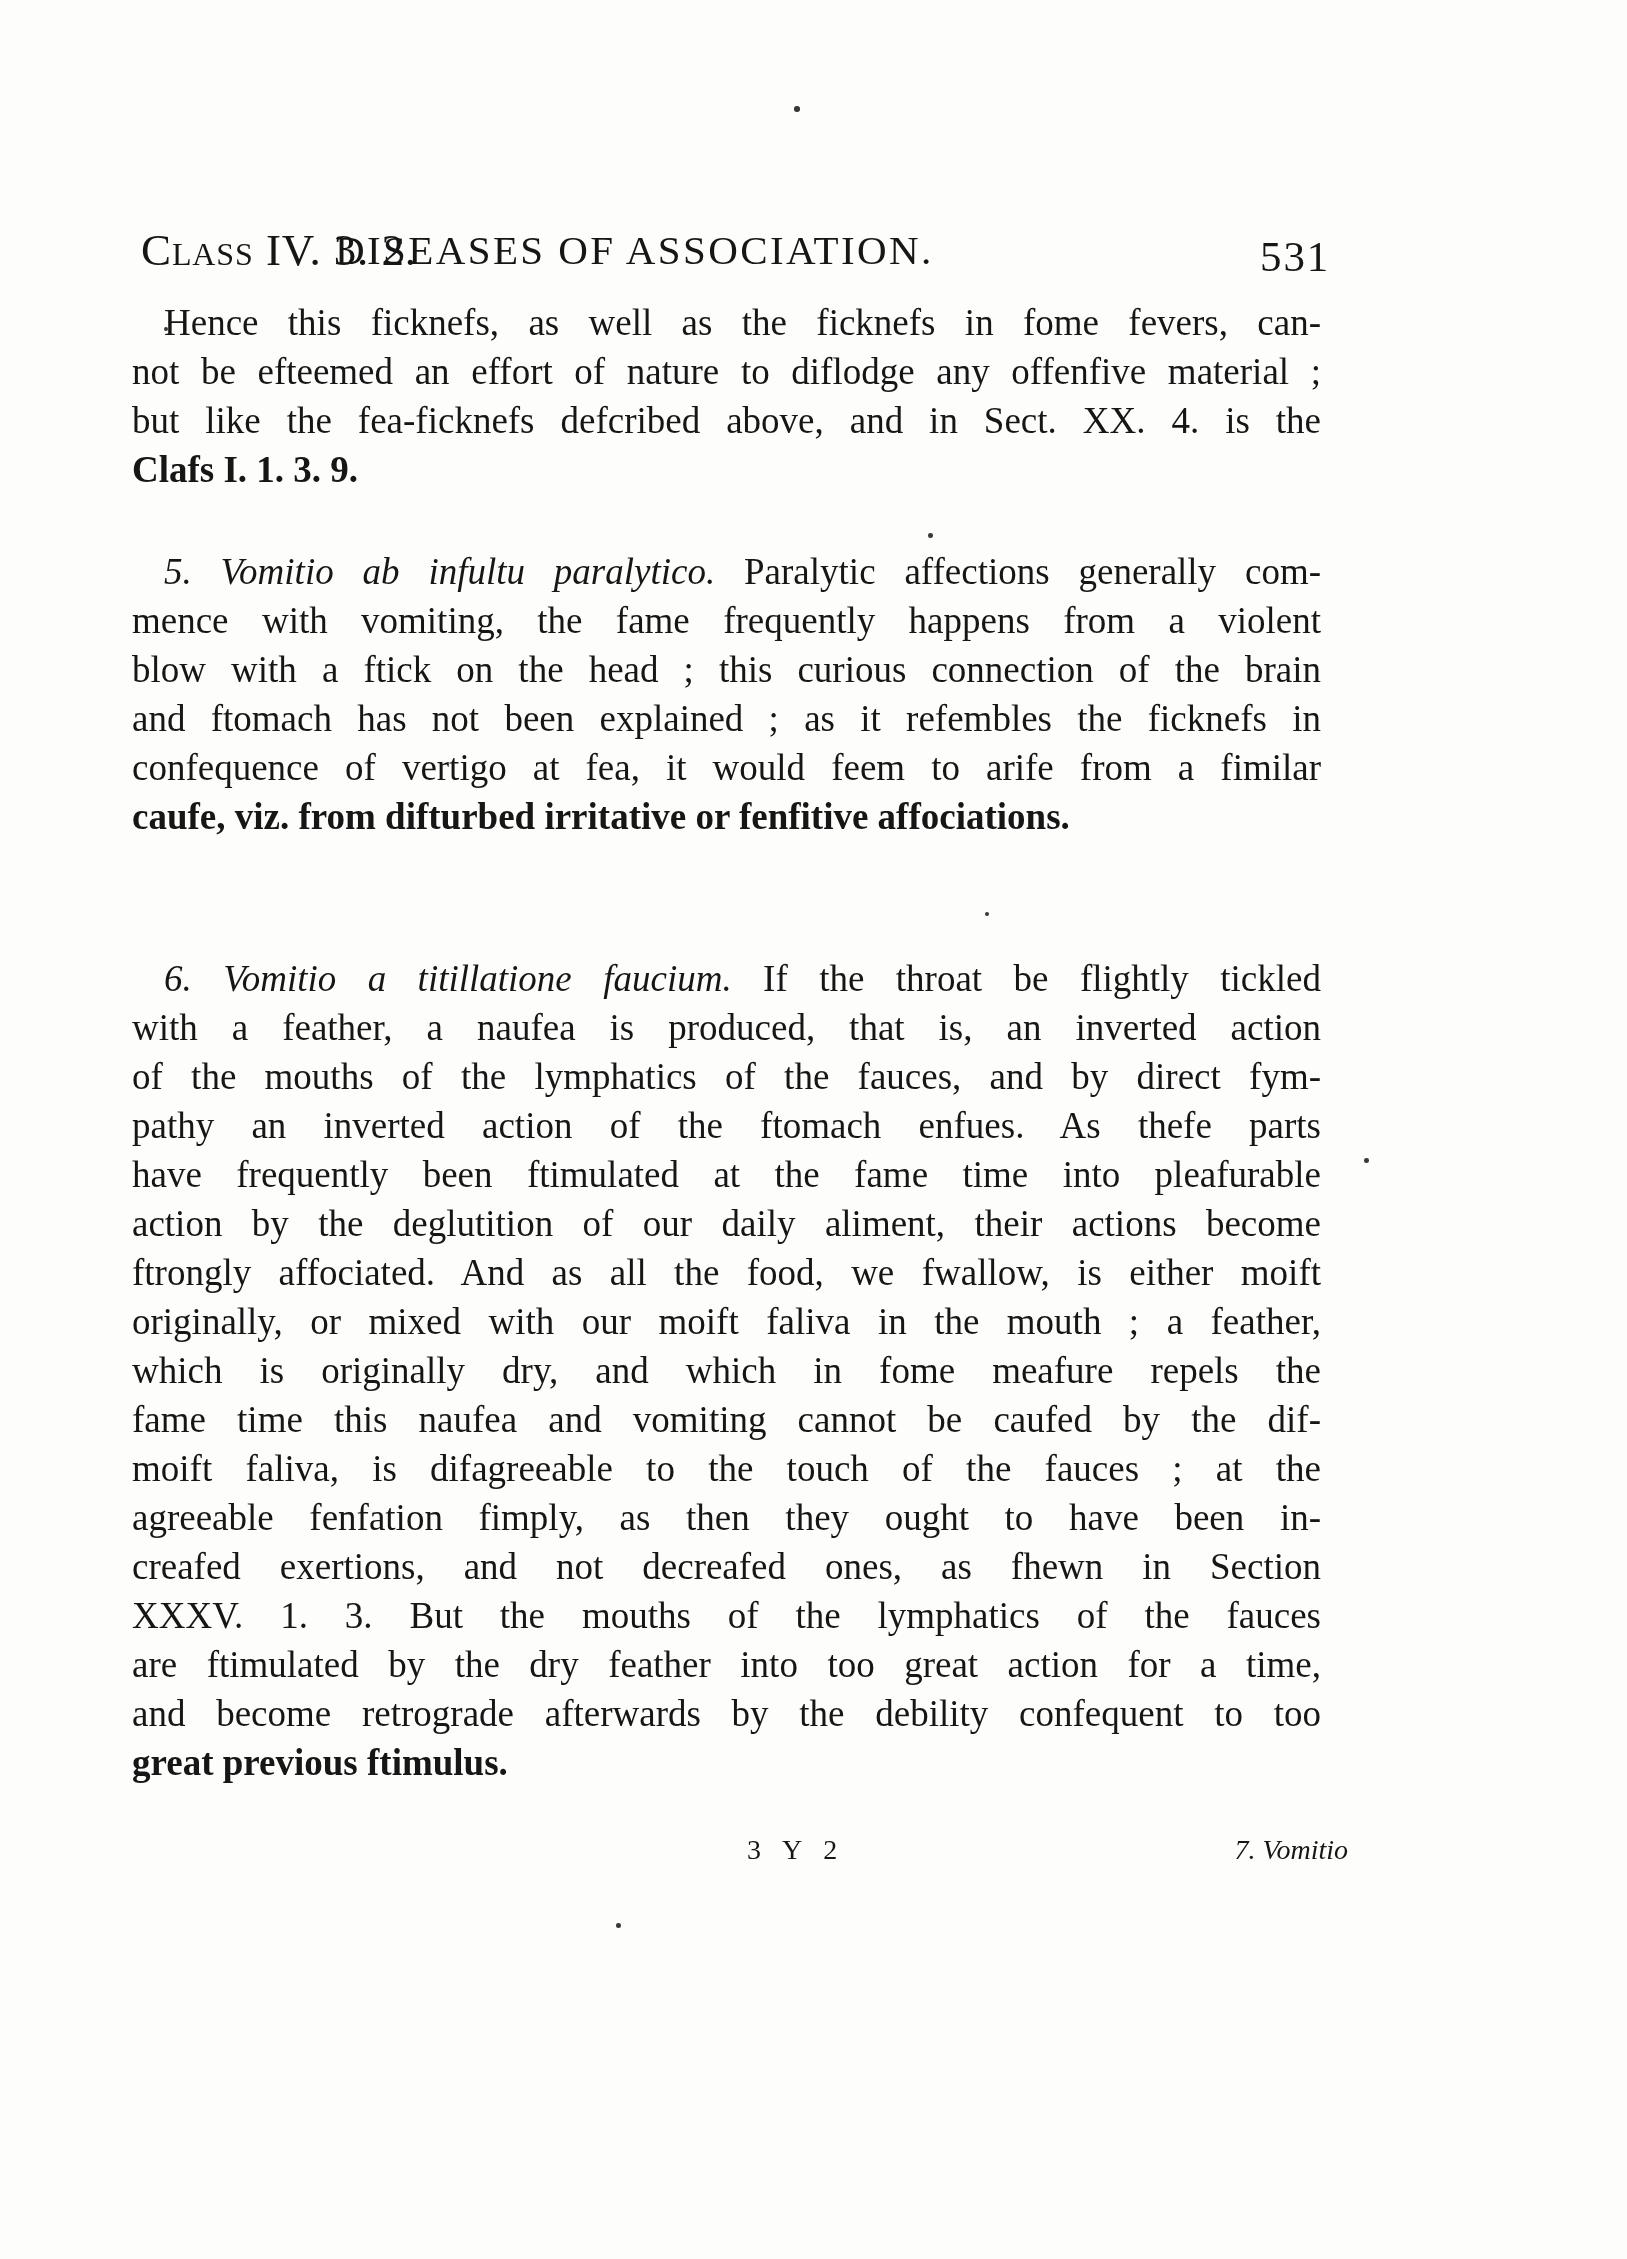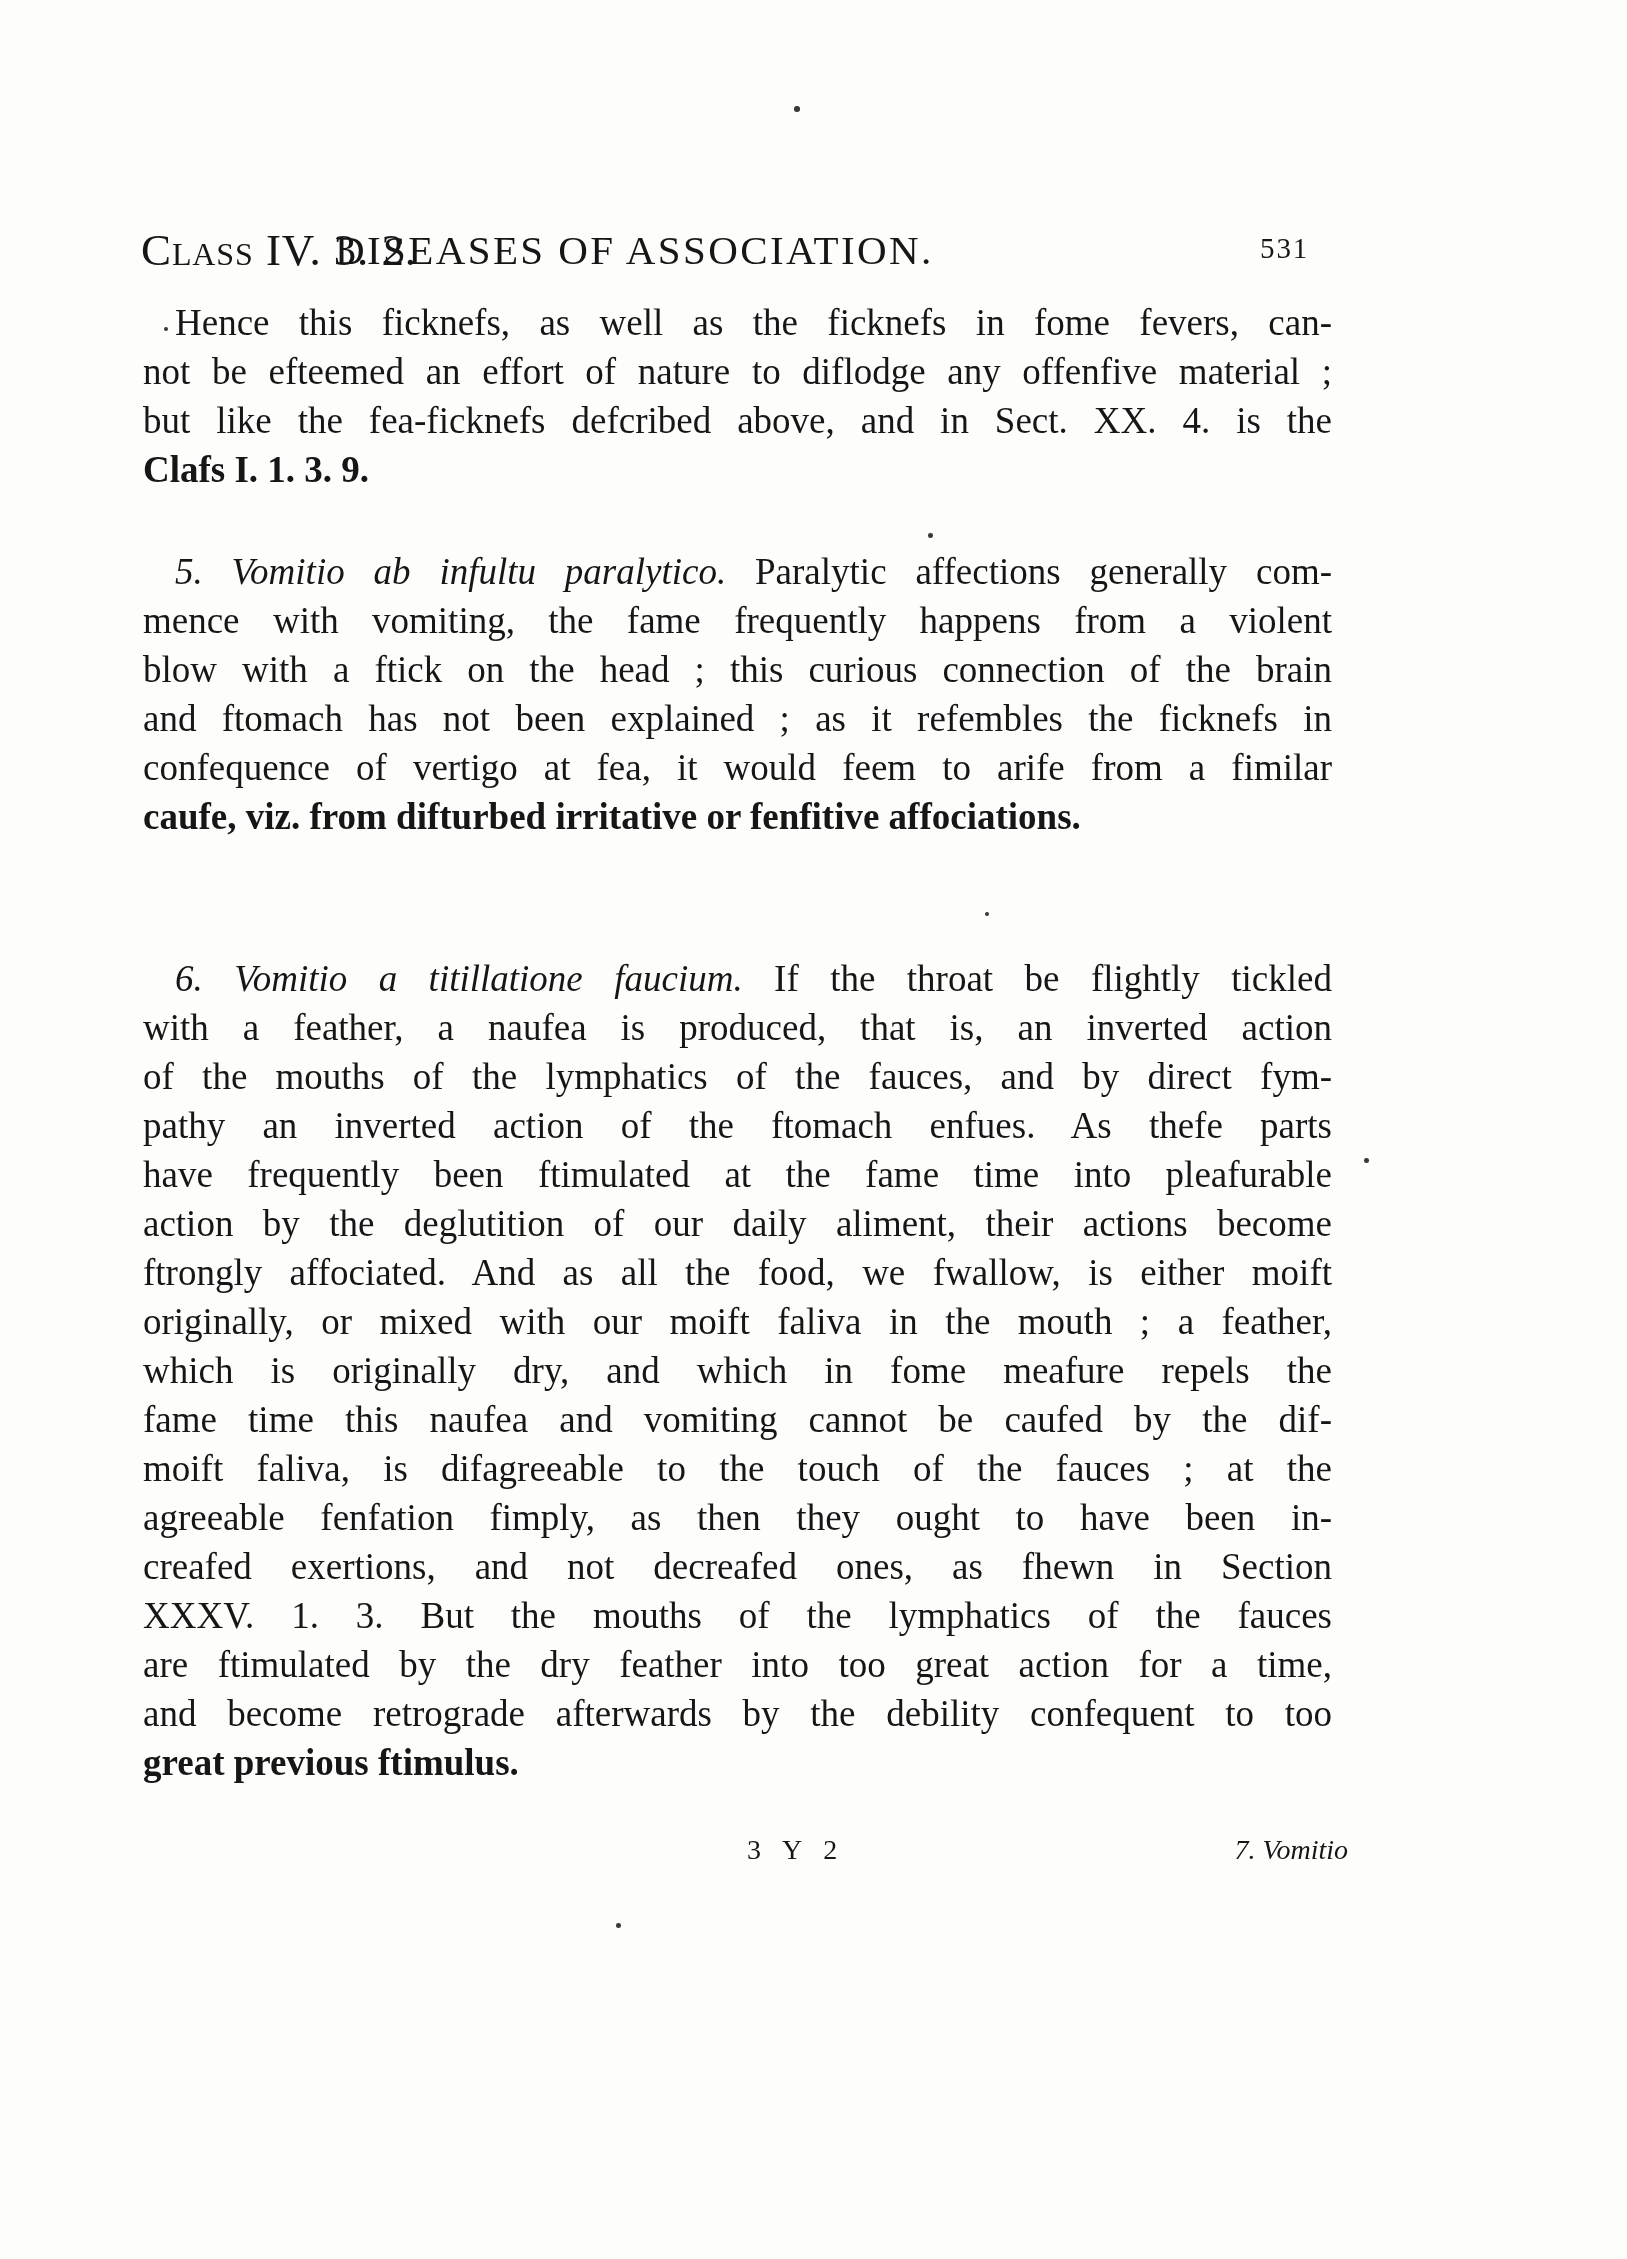--- a/index.html
+++ b/index.html
@@ -23,26 +23,26 @@
     position:absolute;left:141px;top:0;
     font-variant:small-caps;
     font-size:45px;letter-spacing:0.9px;white-space:nowrap;
   }
   .head-title{
     position:absolute;left:335px;top:1.9px;
     font-size:41px;letter-spacing:2.4px;white-space:nowrap;
   }
   .page-number{
     position:absolute;left:1260px;top:7.5px;
-    font-size:29px;letter-spacing:1.9px;white-space:nowrap;text-align:right;
+    font-size:43px;letter-spacing:1.9px;white-space:nowrap;text-align:right;
   }
 
   
   .text-body{
-    position:absolute;left:143px;top:298px;width:1189px;
+    position:absolute;left:132px;top:298px;width:1189px;
     font-size:37px;line-height:49px;
   }
   .paragraph{width:100%;}
   .paragraph[data-idx="1"]{margin-top:53px;}
   .paragraph[data-idx="2"]{margin-top:113px;}
   .line{
     width:100%;height:49px;overflow:hidden;
     text-align:justify;text-align-last:justify;
     white-space:normal;
   }

